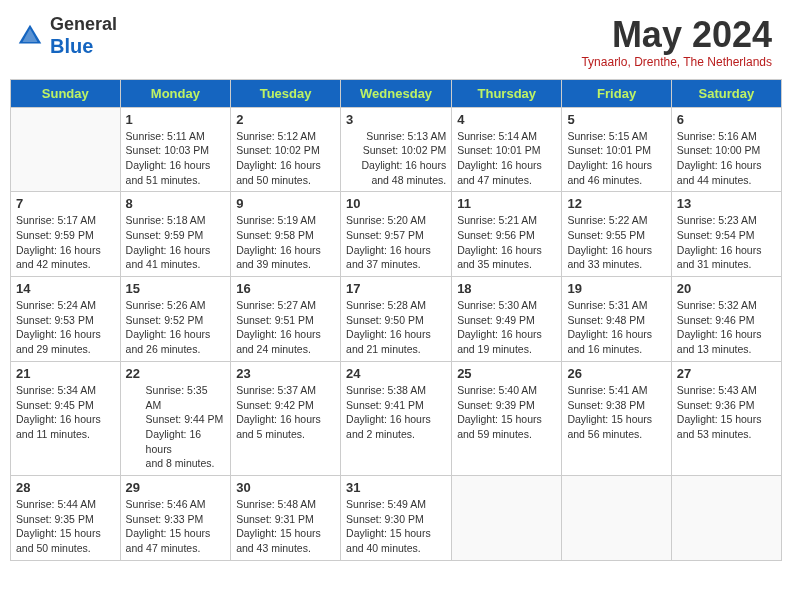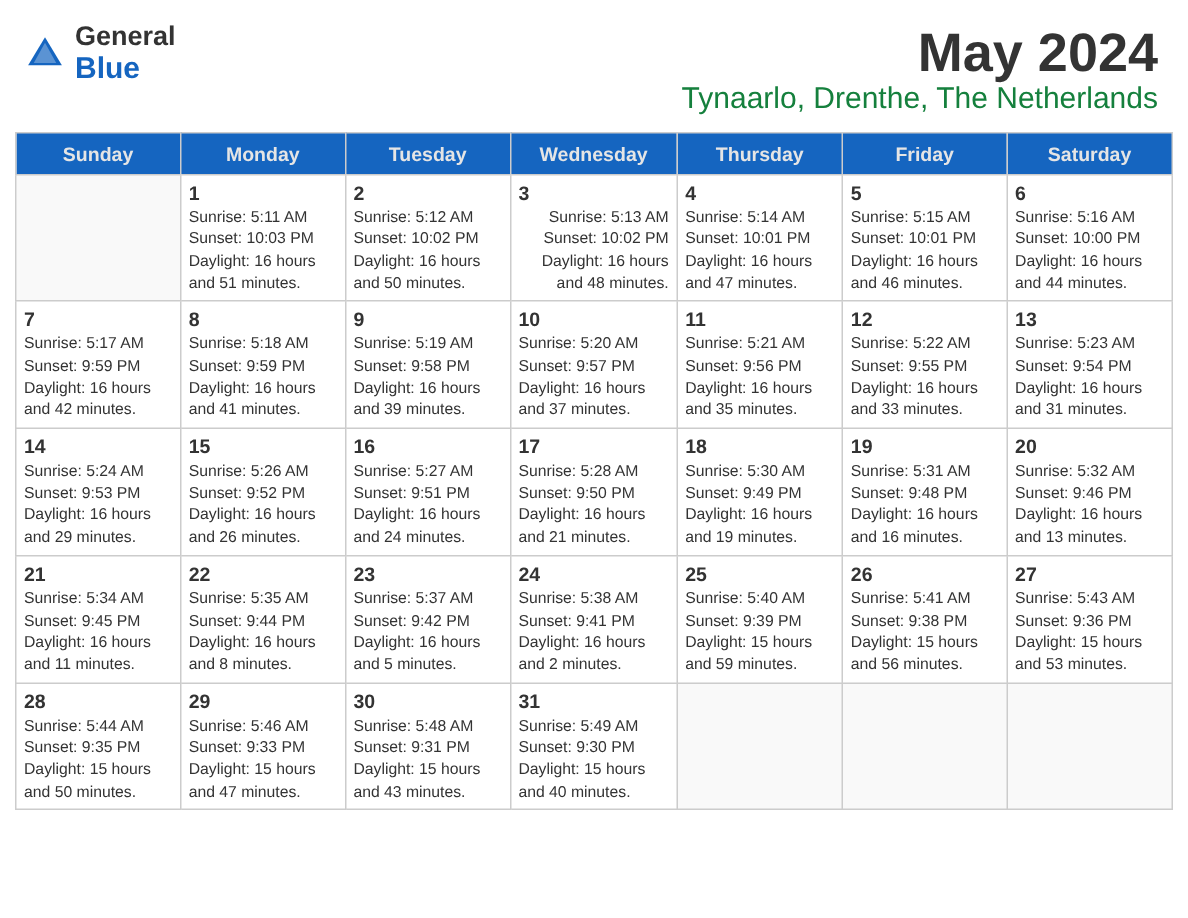--- a/index.html
+++ b/index.html
@@ -44,32 +44,32 @@
     .title-section {
       text-align: right;
     }
     .month-year {
       font-size: 36px;
       font-weight: bold;
       color: #333;
       line-height: 1.1;
     }
     .location {
-      font-size: 20px;
-      color: #15803d;
+      font-size: 12px;
+      color: #b91c1c;
       text-align: right;
     }
     .calendar {
       width: 100%;
       border-collapse: collapse;
       margin-top: 5px;
     }
     .calendar th {
       background-color: #1565c0;
-      color: #e5e5e5;
+      color: #bef264;
       text-align: center;
       padding: 6px 4px;
       font-size: 13px;
       border: 1px solid #ccc;
     }
     .calendar td {
       border: 1px solid #ccc;
       vertical-align: top;
       padding: 4px 5px;
       width: 113px;
@@ -276,21 +276,21 @@
       <tr>
         <td>
           <span class="day-number">21</span>
           <div class="day-info" style="white-space: pre-line;">Sunrise: 5:34 AM
 Sunset: 9:45 PM
 Daylight: 16 hours
 and 11 minutes.</div>
         </td>
         <td>
           <span class="day-number">22</span>
-          <div class="day-info" style="white-space: pre-line;">Sunrise: 5:35 AM
+          <div class="day-info" style="white-space: pre-line; margin-left: 20px;">Sunrise: 5:35 AM
 Sunset: 9:44 PM
 Daylight: 16 hours
 and 8 minutes.</div>
         </td>
         <td>
           <span class="day-number">23</span>
           <div class="day-info" style="white-space: pre-line;">Sunrise: 5:37 AM
 Sunset: 9:42 PM
 Daylight: 16 hours
 and 5 minutes.</div>

